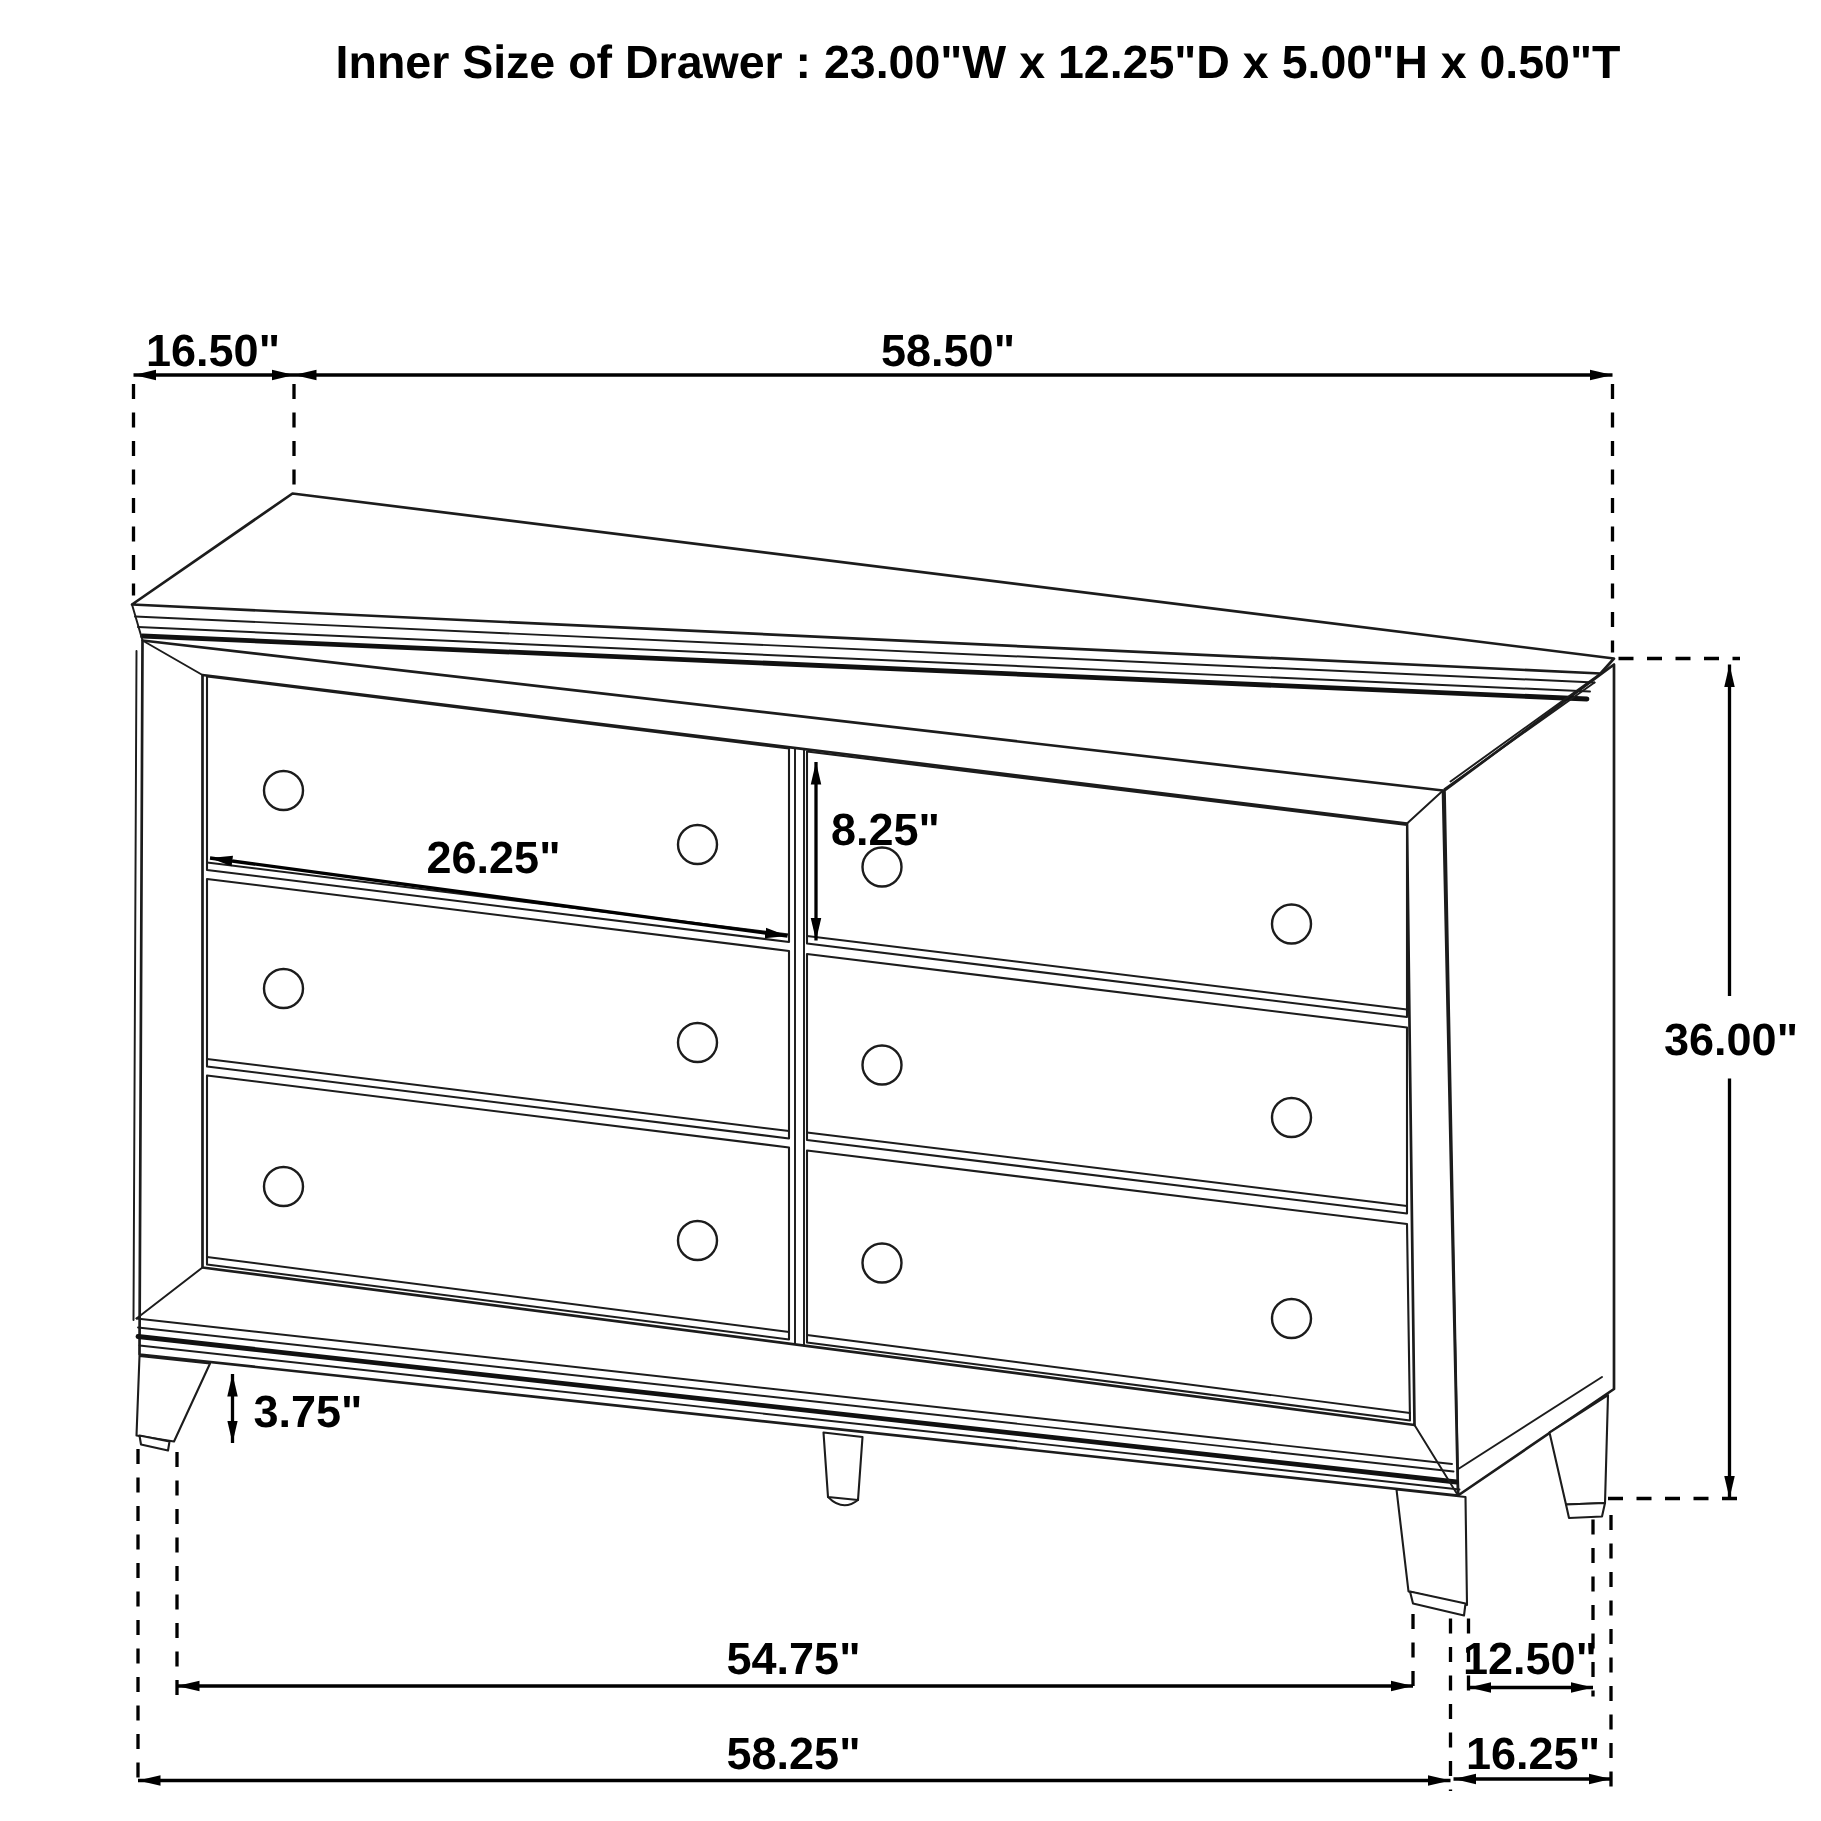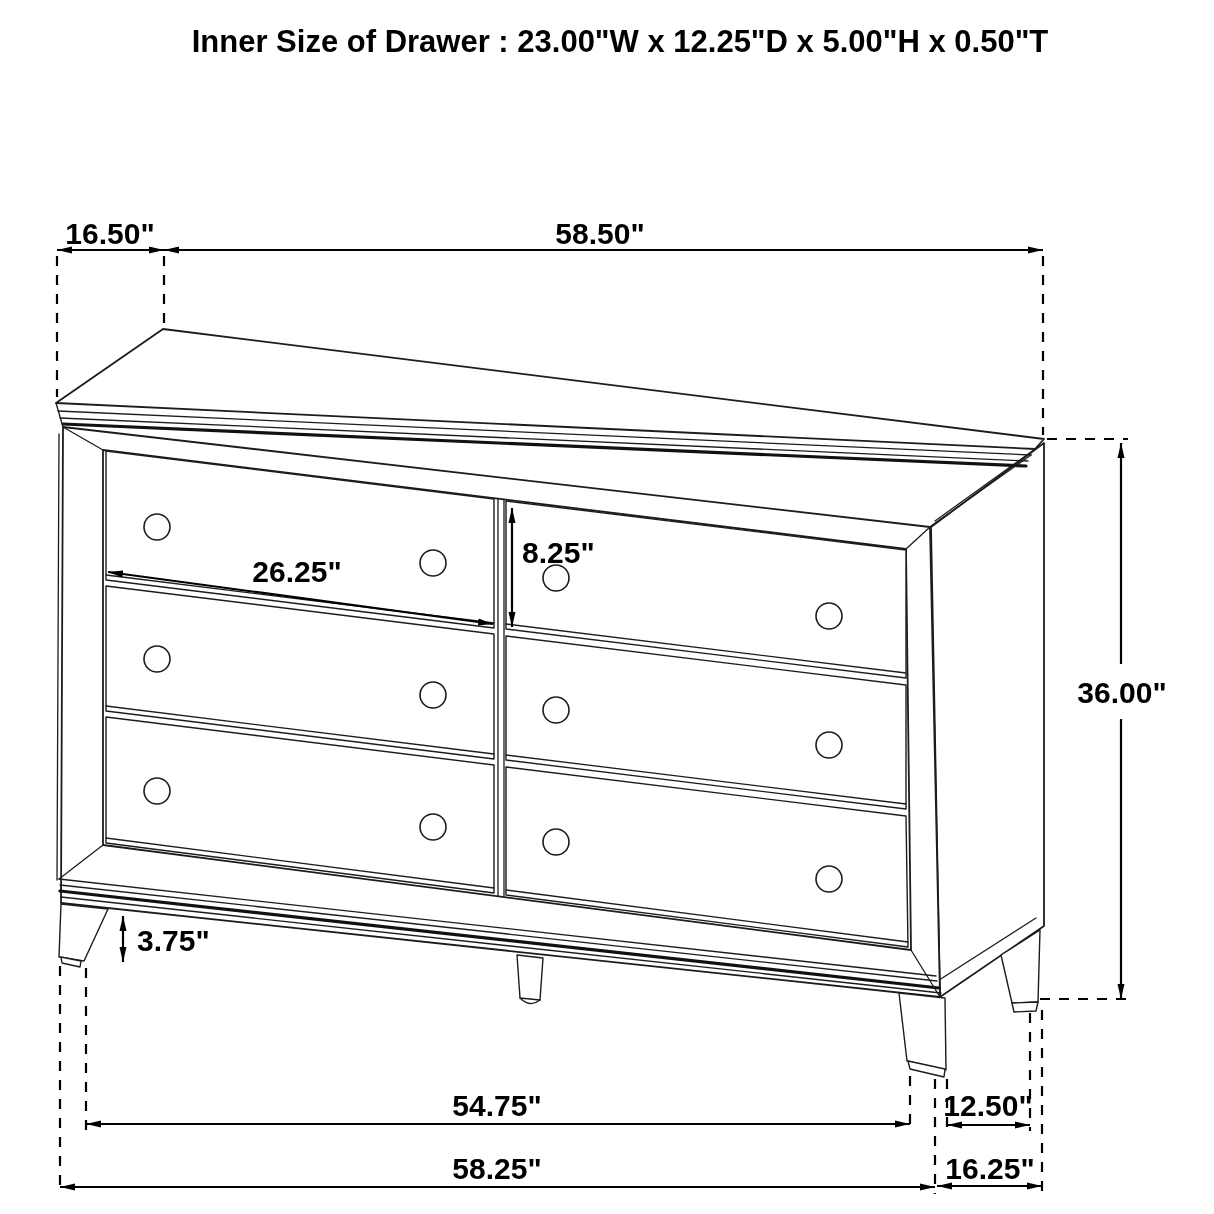--- a/index.html
+++ b/index.html
@@ -1,18 +1,19 @@
 <!DOCTYPE html>
 <html><head>
 <meta charset="utf-8">
 <style>
   html,body { margin:0; padding:0; background:#ffffff; }
   #stage {
     width:1180px; height:1214px; position:relative; background:#ffffff;
     font-family:"Liberation Sans", sans-serif;
+    padding-left:32px;
   }
   svg { display:block; }
   .ln   { fill:none; stroke:#1c1c1c; stroke-width:1.3; stroke-linejoin:round; stroke-linecap:round; }
   .ln2  { fill:none; stroke:#1c1c1c; stroke-width:1.8; stroke-linejoin:round; stroke-linecap:round; }
   .face { fill:#ffffff; stroke:#1c1c1c; stroke-width:1.8; stroke-linejoin:round; }
   .facethin { fill:#ffffff; stroke:#1c1c1c; stroke-width:1.4; stroke-linejoin:round; }
   .bold { fill:none; stroke:#111111; stroke-width:3.2; stroke-linecap:round; }
   .dim  { fill:none; stroke:#000000; stroke-width:2.2; }
   .ext  { fill:none; stroke:#000000; stroke-width:2.2; stroke-dasharray:10 9; }
   .knob { fill:#ffffff; stroke:#1c1c1c; stroke-width:1.6; }

